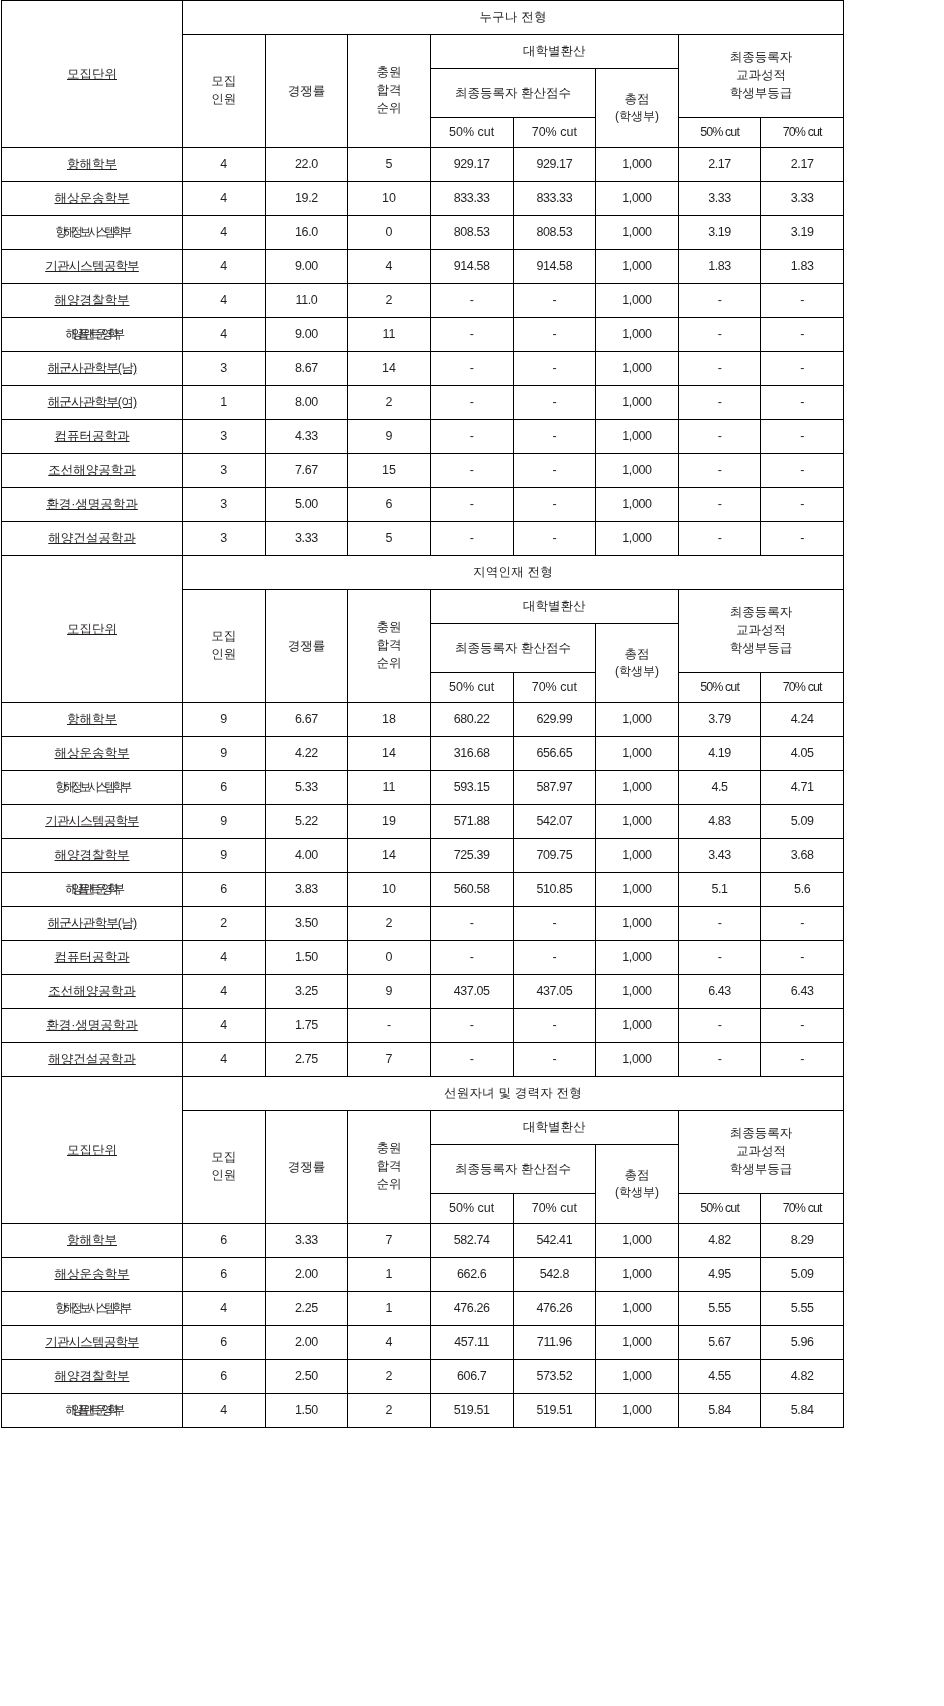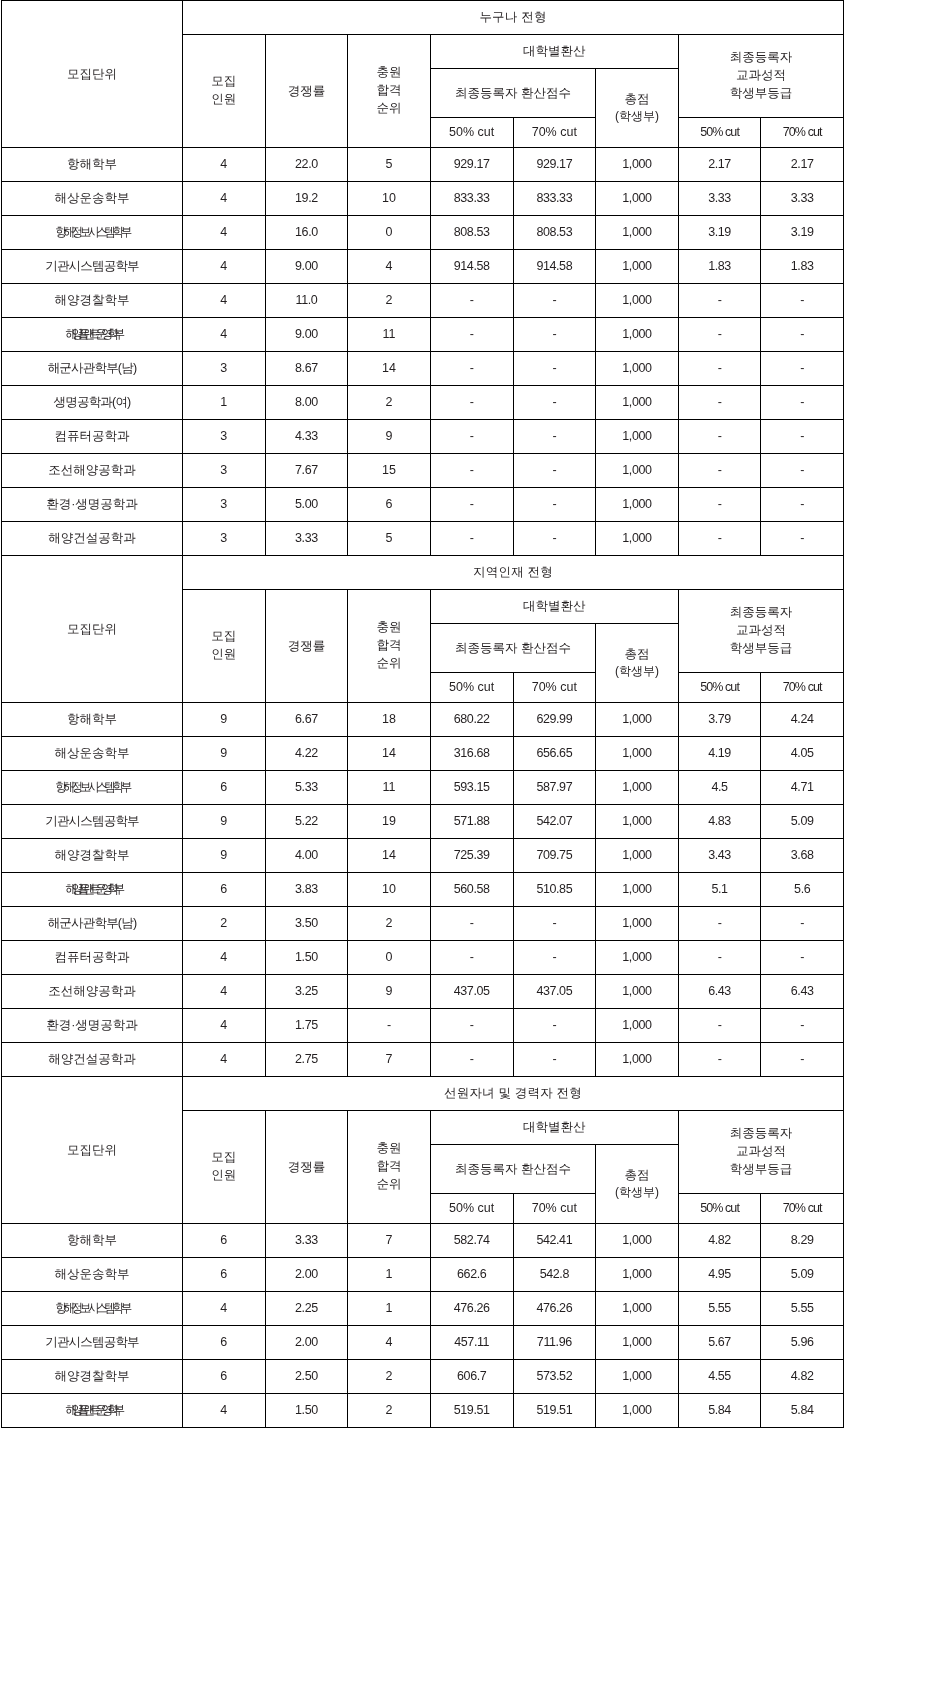--- a/index.html
+++ b/index.html
@@ -41,20 +41,21 @@
   }
   .hdr td, .hdr th {
     background: #e5e5e5;
   }
   .grp-title {
     font-size: 13px;
     letter-spacing: 0.2px;
   }
   .unit-col {
     width: 180px;
+    text-decoration: underline;
   }
   .c-num   { width: 75px; }
   .c-rate  { width: 75px; border-radius: 12px; }
   .c-rank  { width: 64px; }
   .c-cut   { width: 85px; }
   .c-tot   { width: 92px; }
   .c-gcut  { width: 92px; }
 
   .stack {
     display: block;
@@ -210,21 +211,21 @@
             <td class="c-num row-cell numcell">3</td>
             <td class="c-rate row-cell numcell tight-num">8.67</td>
             <td class="c-rank row-cell numcell">14</td>
             <td class="c-cut row-cell numcell tight-num">-</td>
             <td class="c-cut row-cell numcell tight-num">-</td>
             <td class="c-tot row-cell numcell tight-num">1,000</td>
             <td class="c-gcut row-cell numcell tight-num">-</td>
             <td class="c-gcut row-cell numcell tight-num">-</td>
           </tr>
           <tr>
-            <td class="unit-col row-cell"><span class="dept mild">생명공학과(여)</span></td>
+            <td class="unit-col row-cell"><span class="dept mild">해군사관학부(여)</span></td>
             <td class="c-num row-cell numcell">1</td>
             <td class="c-rate row-cell numcell tight-num">8.00</td>
             <td class="c-rank row-cell numcell">2</td>
             <td class="c-cut row-cell numcell tight-num">-</td>
             <td class="c-cut row-cell numcell tight-num">-</td>
             <td class="c-tot row-cell numcell tight-num">1,000</td>
             <td class="c-gcut row-cell numcell tight-num">-</td>
             <td class="c-gcut row-cell numcell tight-num">-</td>
           </tr>
           <tr>

